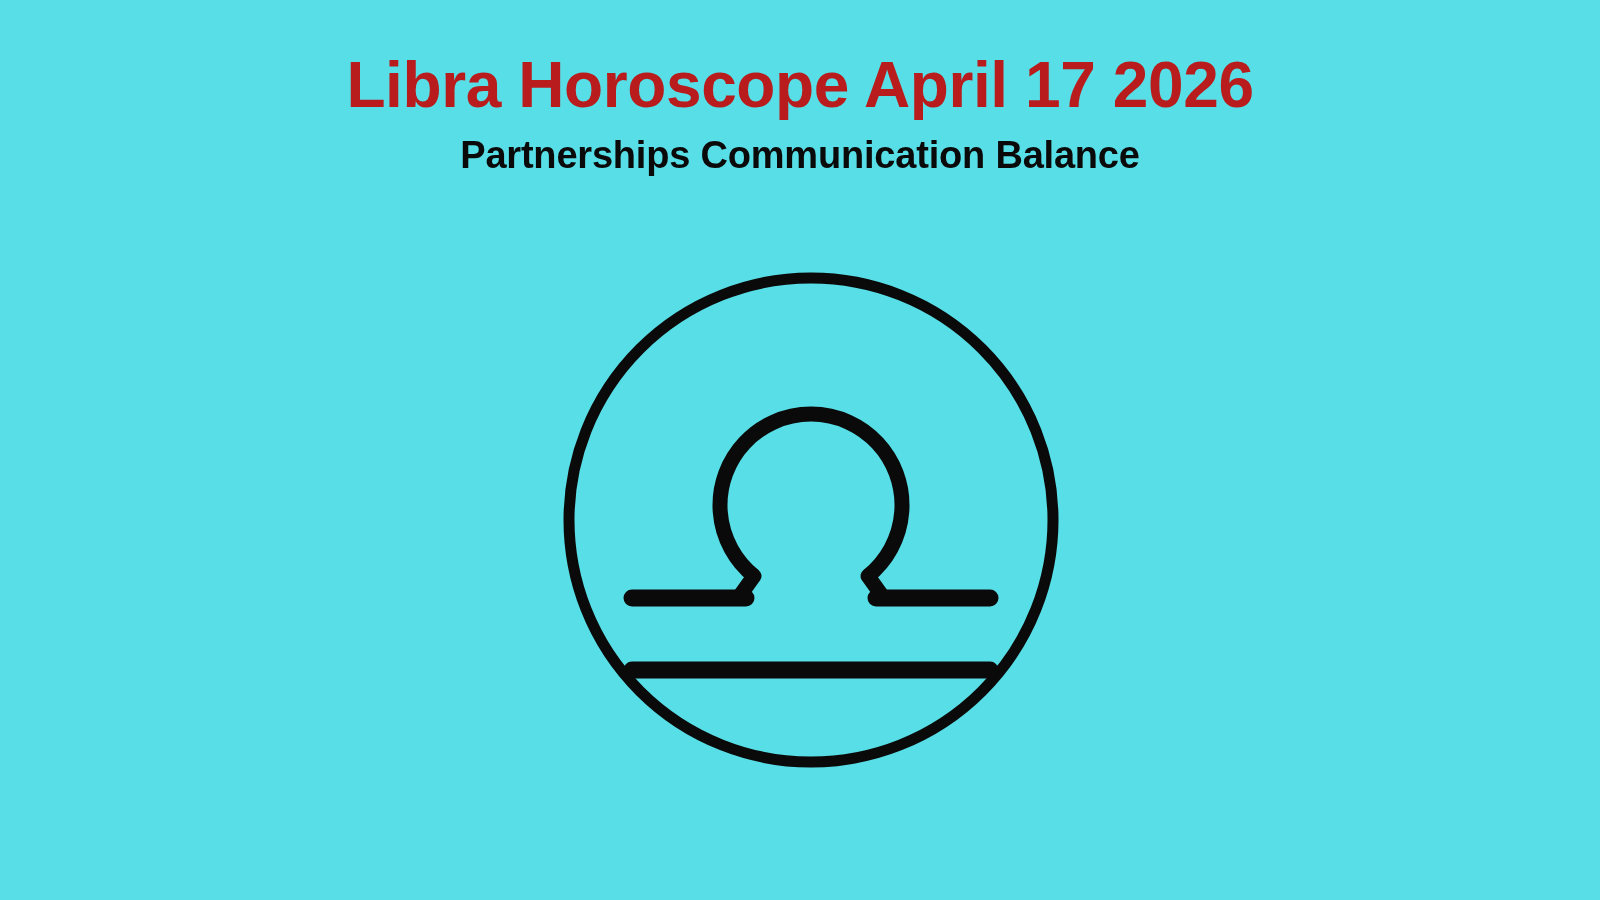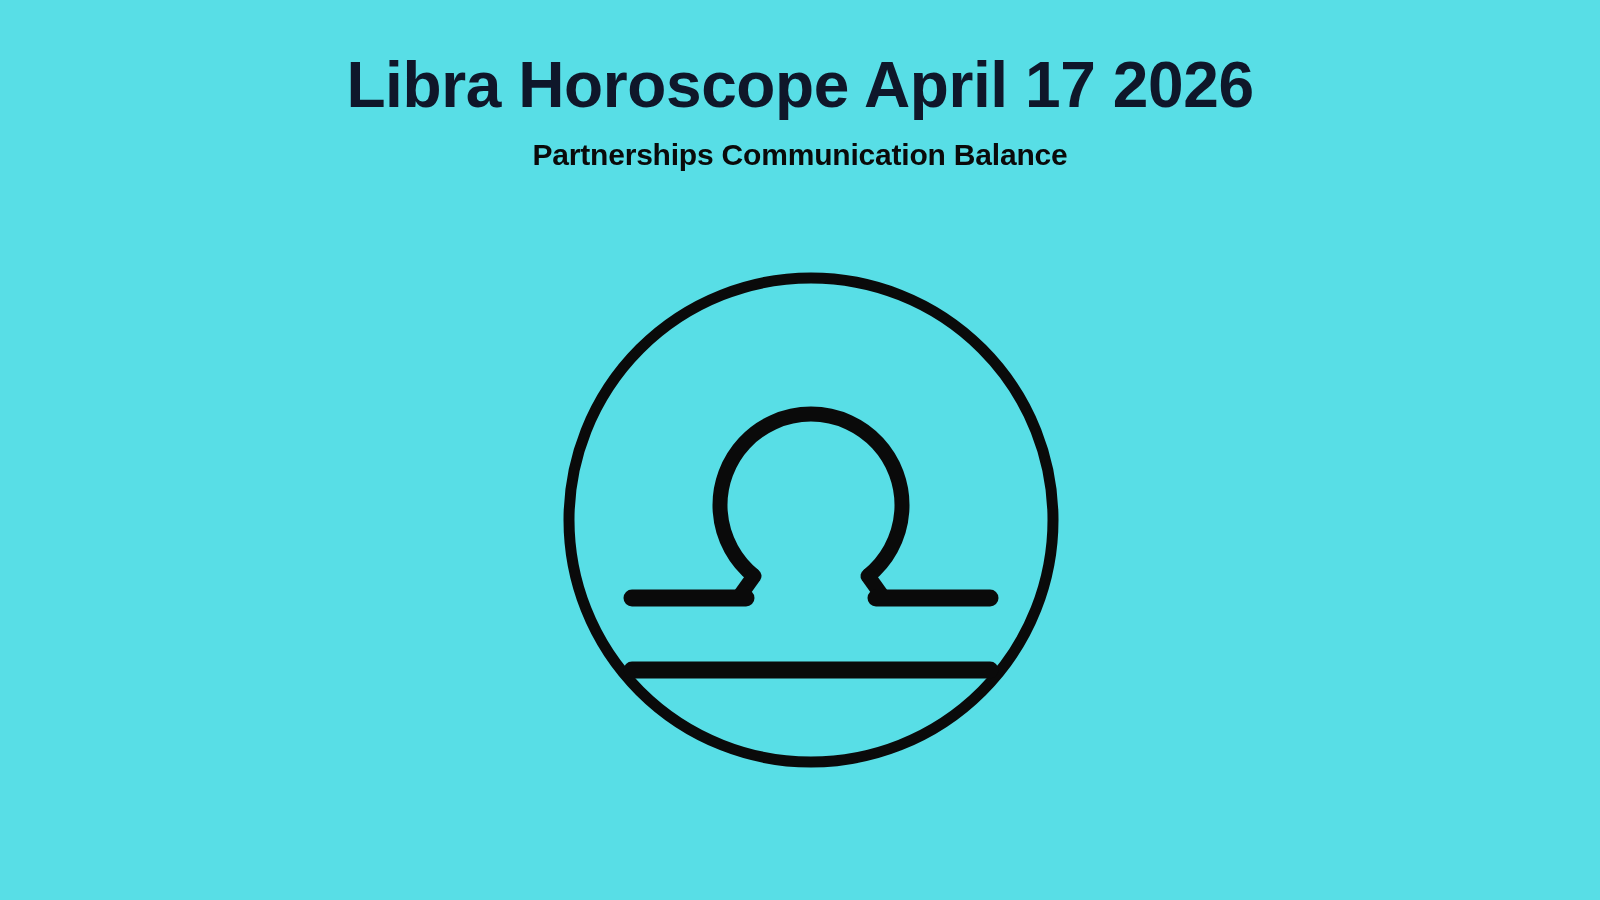--- a/index.html
+++ b/index.html
@@ -37,21 +37,21 @@
     line-height: 74px;
     font-weight: 700;
     letter-spacing: -0.4px;
     color: #0a0a0a;
     white-space: nowrap;
   }
   .poster-subtitle {
     margin: 0;
     padding: 0;
     margin-top: 10px;
-    font-size: 30px;
+    font-size: 38px;
     line-height: 46px;
     font-weight: 700;
     letter-spacing: -0.2px;
     color: #0a0a0a;
     white-space: nowrap;
   }
   .symbol-wrap {
     position: absolute;
     left: 0;
     top: 260px;
@@ -67,21 +67,21 @@
     height: 520px;
     margin-left: 22px;
   }
 </style>
 </head>
 <body>
 
 <div id="poster" style="background: rgb(88, 222, 230);">
 
   <div class="header-block">
-    <h1 class="poster-title" style="color: #0f172a;">Libra Horoscope April 17 2026</h1>
+    <h1 class="poster-title" style="color: #b91c1c;">Libra Horoscope April 17 2026</h1>
     <h2 class="poster-subtitle" style="color: rgb(10, 10, 10);">Partnerships Communication Balance</h2>
   </div>
 
   <div class="symbol-wrap">
     <svg class="zodiac-symbol" viewBox="0 0 520 520" xmlns="http://www.w3.org/2000/svg" aria-hidden="true">
 
       <circle cx="260" cy="260" r="242" fill="none" stroke="#0a0a0a" stroke-width="11"></circle>
 
       <path d="M 211 308
                A 90 90 0 1 1 309 308

